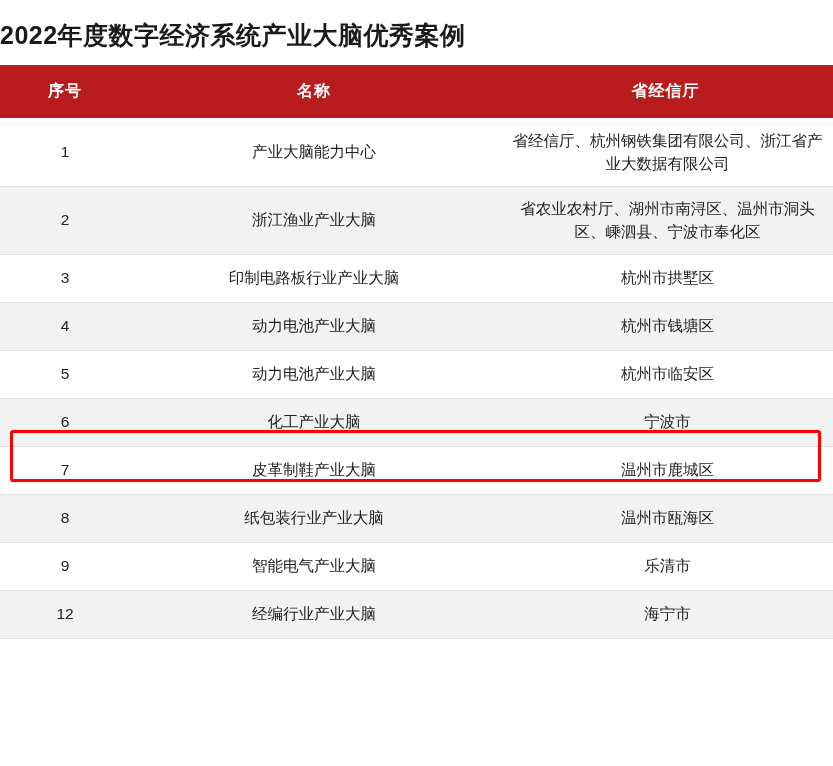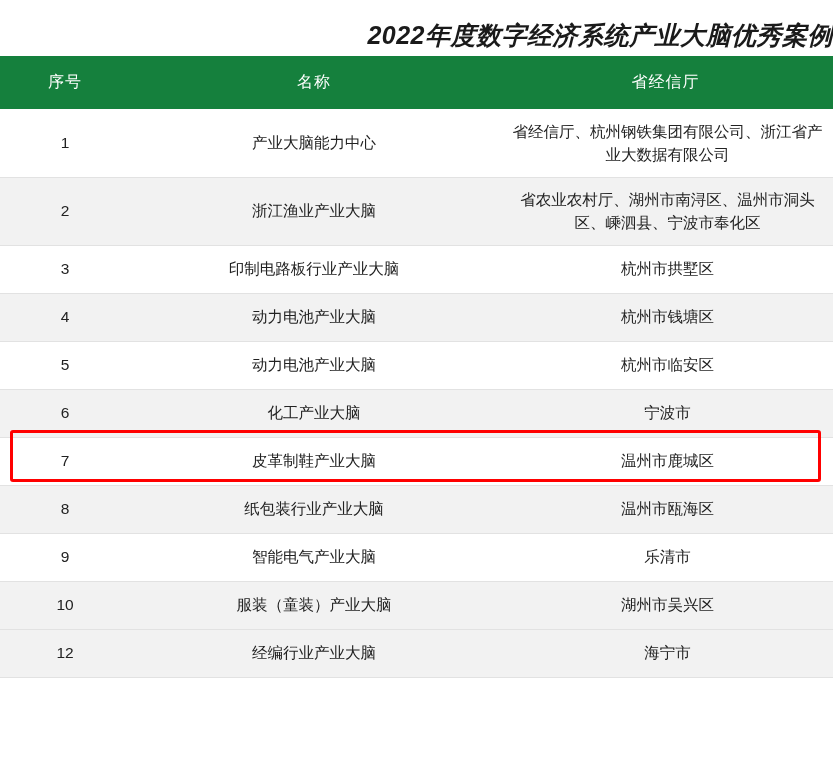--- a/index.html
+++ b/index.html
@@ -14,44 +14,43 @@
     color: #222222;
     overflow: hidden;
   }
   #page {
     position: relative;
     width: 833px;
     height: 766px;
     box-sizing: border-box;
   }
   .title {
-    text-align: right;
+    text-align: left;
     font-size: 25px;
     font-weight: bold;
     color: #1a1a1a;
     letter-spacing: 0.5px;
     padding-top: 20px;
-    padding-bottom: 6px;
+    padding-bottom: 15px;
     line-height: 1.2;
-    font-style: italic;
   }
   table.brain-table {
     border-collapse: collapse;
     width: 833px;
     table-layout: fixed;
   }
   table.brain-table col.c-idx { width: 130px; }
   table.brain-table col.c-name { width: 368px; }
   table.brain-table col.c-org  { width: 335px; }
 
   thead th {
-    background: #15803d;
+    background: #b91c1c;
     color: #ffffff;
     font-size: 16px;
-    font-weight: normal;
+    font-weight: bold;
     height: 51px;
     text-align: center;
     vertical-align: middle;
     border: none;
     letter-spacing: 1px;
   }
   tbody td {
     font-size: 15.5px;
     text-align: center;
     vertical-align: middle;
@@ -145,25 +144,20 @@
         <td class="idx">8</td>
         <td class="name">纸包装行业产业大脑</td>
         <td class="org">温州市瓯海区</td>
       </tr>
       <tr class="plain normal">
         <td class="idx">9</td>
         <td class="name">智能电气产业大脑</td>
         <td class="org">乐清市</td>
       </tr>
       <tr class="alt normal">
-        <td class="idx">10</td>
-        <td class="name">服装（童装）产业大脑</td>
-        <td class="org">湖州市吴兴区</td>
-      </tr>
-      <tr class="alt normal">
         <td class="idx">12</td>
         <td class="name">经编行业产业大脑</td>
         <td class="org">海宁市</td>
       </tr>
     </tbody>
   </table>
 
   <div class="highlight-box"></div>
 
 </div>

